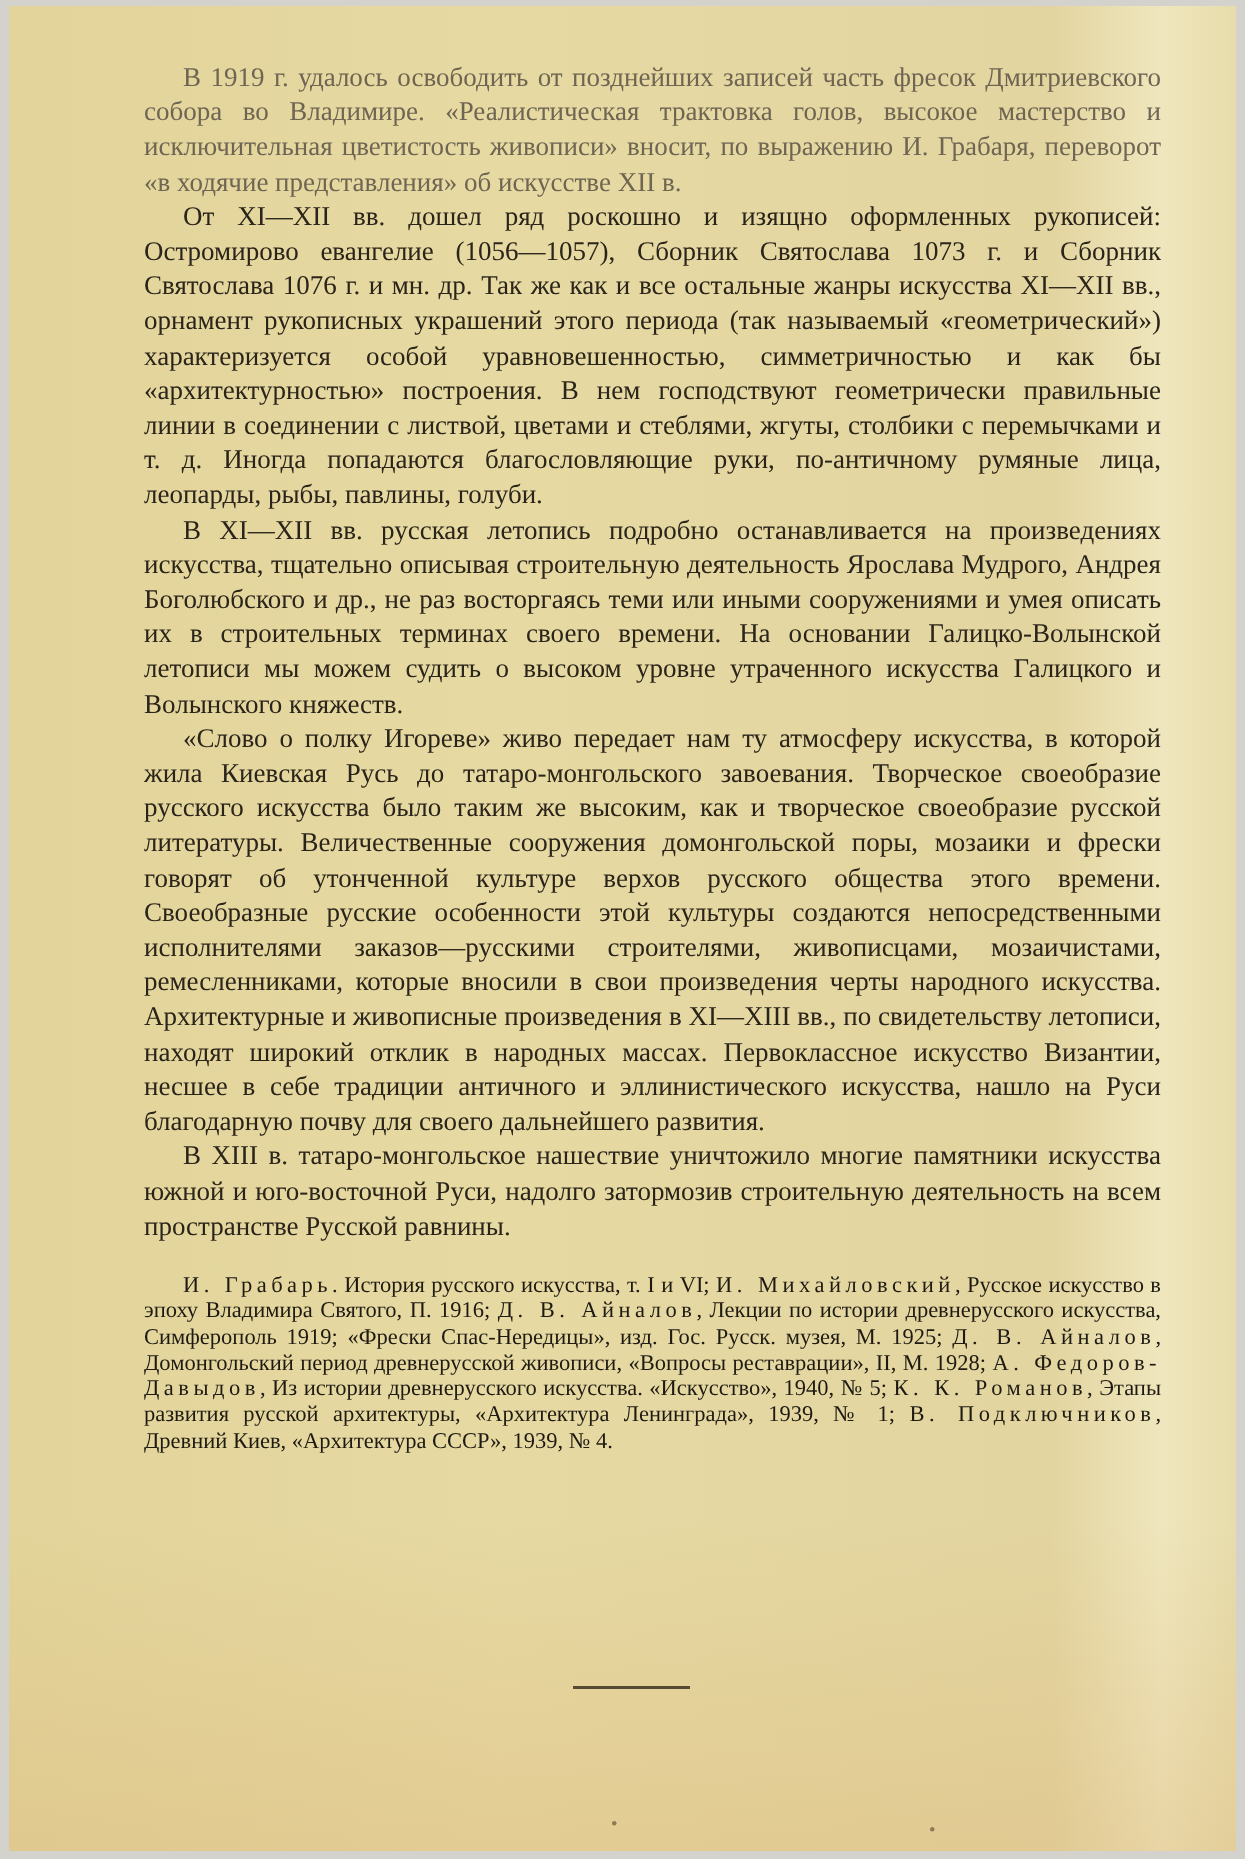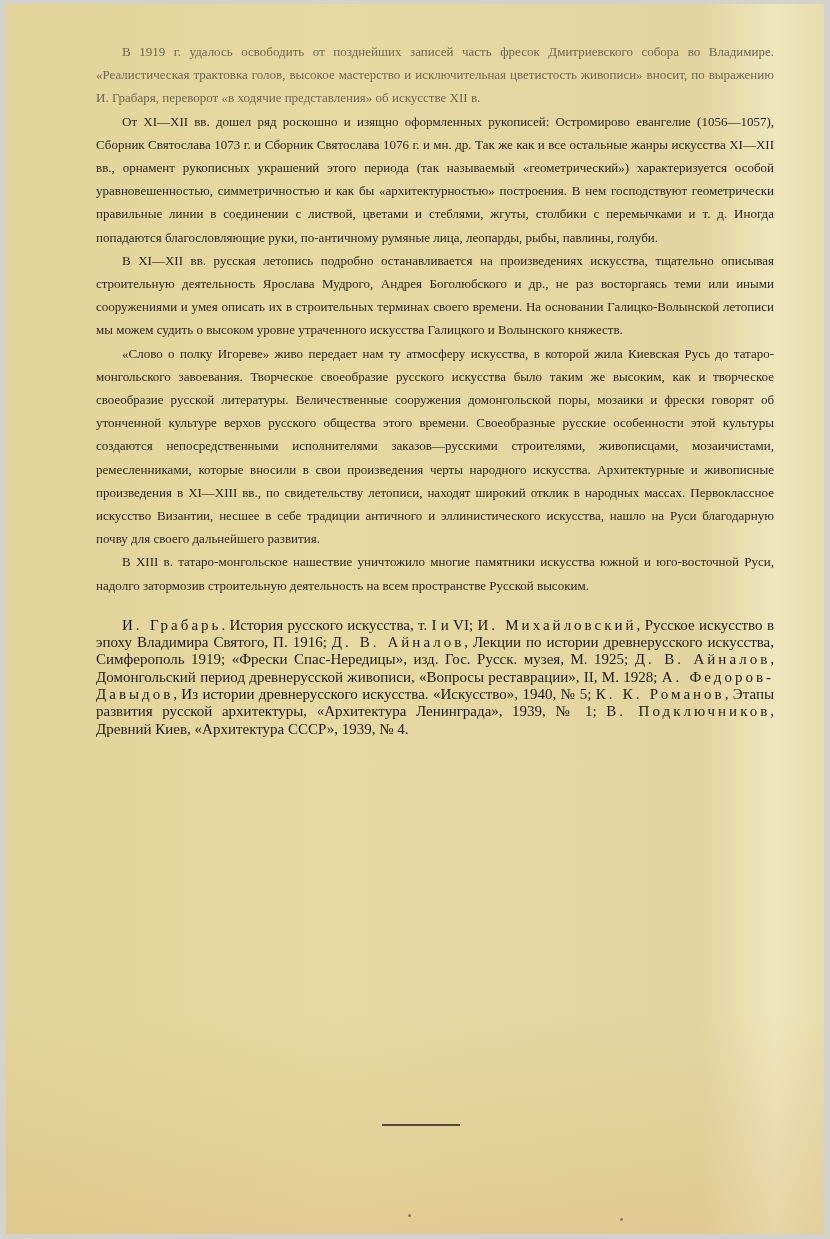--- a/index.html
+++ b/index.html
@@ -18,21 +18,21 @@
       background: linear-gradient(180deg, rgba(220,190,130,0) 0%, rgba(220,180,120,0.35) 100%);
       pointer-events: none;
     }
     .content {
       position: absolute; left: 90px; top: 36px; width: 678px;
       font-family: "Liberation Serif", "DejaVu Serif", serif;
       color: #2a241a;
     }
     .body-text p {
       margin: 0;
-      font-size: 13px;
+      font-size: 18px;
       line-height: 23.2px;
       text-align: justify;
       text-indent: 26px;
       hyphens: manual;
     }
     .body-text p.faded { color: #6e6553; }
     .footnote {
       margin-top: 20px;
       font-size: 15px;
       line-height: 17.3px;
@@ -50,21 +50,21 @@
 </head>
 <body>
 
 <div class="page">
   <div class="content">
     <div class="body-text">
       <p class="faded">В 1919 г. удалось освободить от позднейших записей часть фресок Дмитриевского собора во Владимире. «Реалистическая трактовка голов, высокое мастерство и исключительная цветистость живописи» вносит, по выражению И. Грабаря, переворот «в ходячие представления» об искусстве XII в.</p>
       <p>От XI—XII вв. дошел ряд роскошно и изящно оформленных рукописей: Остромирово евангелие (1056—1057), Сборник Святослава 1073 г. и Сборник Святослава 1076 г. и мн. др. Так же как и все остальные жанры искусства XI—XII вв., орнамент рукописных украшений этого периода (так называемый «геометрический») характеризуется особой уравновешенностью, симметричностью и как бы «архитектурностью» построения. В нем господствуют геометрически правильные линии в соединении с листвой, цветами и стеблями, жгуты, столбики с перемычками и т. д. Иногда попадаются благословляющие руки, по-античному румяные лица, леопарды, рыбы, павлины, голуби.</p>
       <p>В XI—XII вв. русская летопись подробно останавливается на произведениях искусства, тщательно описывая строительную деятельность Ярослава Мудрого, Андрея Боголюбского и др., не раз восторгаясь теми или иными сооружениями и умея описать их в строительных терминах своего времени. На основании Галицко-Волынской летописи мы можем судить о высоком уровне утраченного искусства Галицкого и Волынского княжеств.</p>
       <p>«Слово о полку Игореве» живо передает нам ту атмосферу искусства, в которой жила Киевская Русь до татаро-монгольского завоевания. Творческое своеобразие русского искусства было таким же высоким, как и творческое своеобразие русской литературы. Величественные сооружения домонгольской поры, мозаики и фрески говорят об утонченной культуре верхов русского общества этого времени. Своеобразные русские особенности этой культуры создаются непосредственными исполнителями заказов—русскими строителями, живописцами, мозаичистами, ремесленниками, которые вносили в свои произведения черты народного искусства. Архитектурные и живописные произведения в XI—XIII вв., по свидетельству летописи, находят широкий отклик в народных массах. Первоклассное искусство Византии, несшее в себе традиции античного и эллинистического искусства, нашло на Руси благодарную почву для своего дальнейшего развития.</p>
-      <p>В XIII в. татаро-монгольское нашествие уничтожило многие памятники искусства южной и юго-восточной Руси, надолго затормозив строительную деятельность на всем пространстве Русской высоким.</p>
+      <p>В XIII в. татаро-монгольское нашествие уничтожило многие памятники искусства южной и юго-восточной Руси, надолго затормозив строительную деятельность на всем пространстве Русской равнины.</p>
     </div>
     <div class="footnote">
       <span class="spaced">И. Грабарь</span><span>. История русского искусства, т. I и VI; </span><span class="spaced">И. Михайловский</span><span>, Русское искусство в эпоху Владимира Святого, П. 1916; </span><span class="spaced">Д. В. Айналов</span><span>, Лекции по истории древнерусского искусства, Симферополь 1919; «Фрески Спас-Нередицы», изд. Гос. Русск. музея, М. 1925; </span><span class="spaced">Д. В. Айналов</span><span>, Домонгольский период древнерусской живописи, «Вопросы реставрации», II, М. 1928; </span><span class="spaced">А. Федоров-Давыдов</span><span>, Из истории древнерусского искусства. «Искусство», 1940, № 5; </span><span class="spaced">К. К. Романов</span><span>, Этапы развития русской архитектуры, «Архитектура Ленинграда», 1939, № 1; </span><span class="spaced">В. Подключников</span><span>, Древний Киев, «Архитектура СССР», 1939, № 4.</span>
     </div>
   </div>
   <div class="rule"></div>
   <div class="speck" style="left:402px; top:1210px;"></div>
   <div class="speck" style="left:614px; top:1214px;"></div>
 </div>
 

